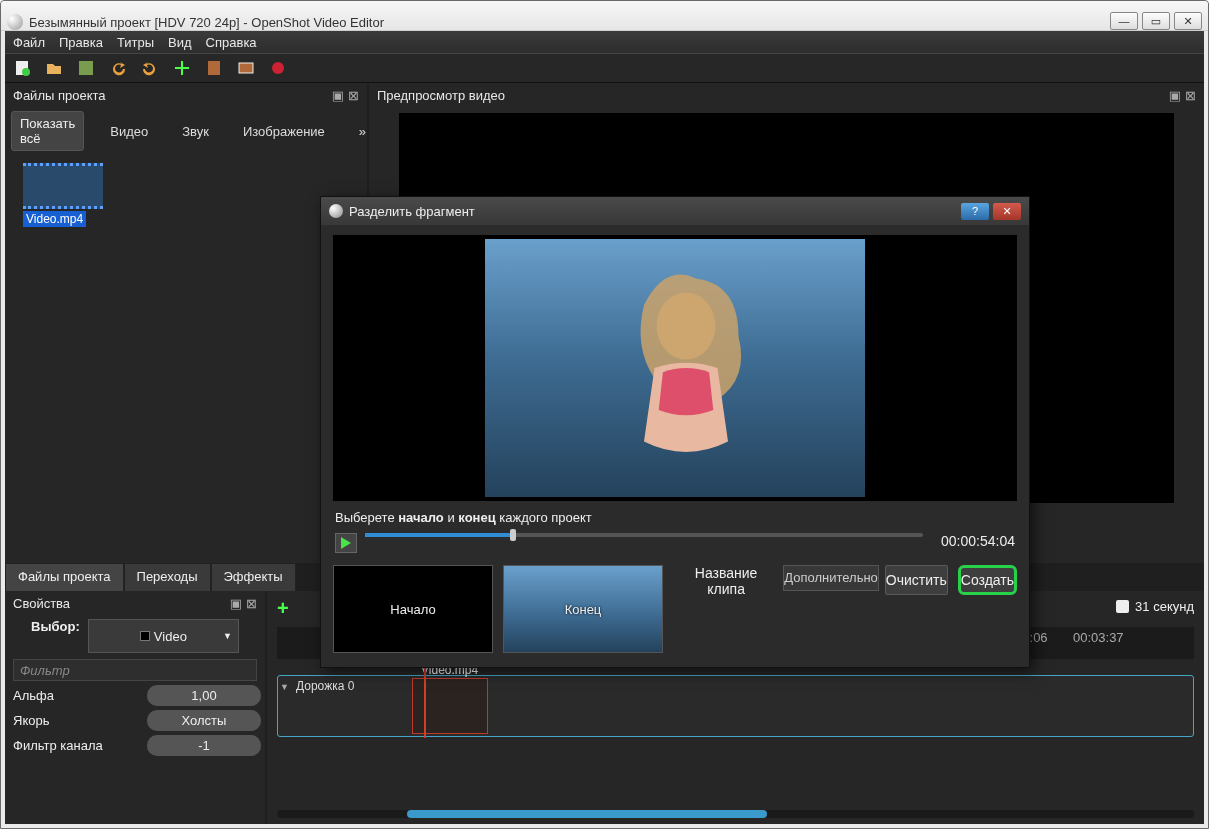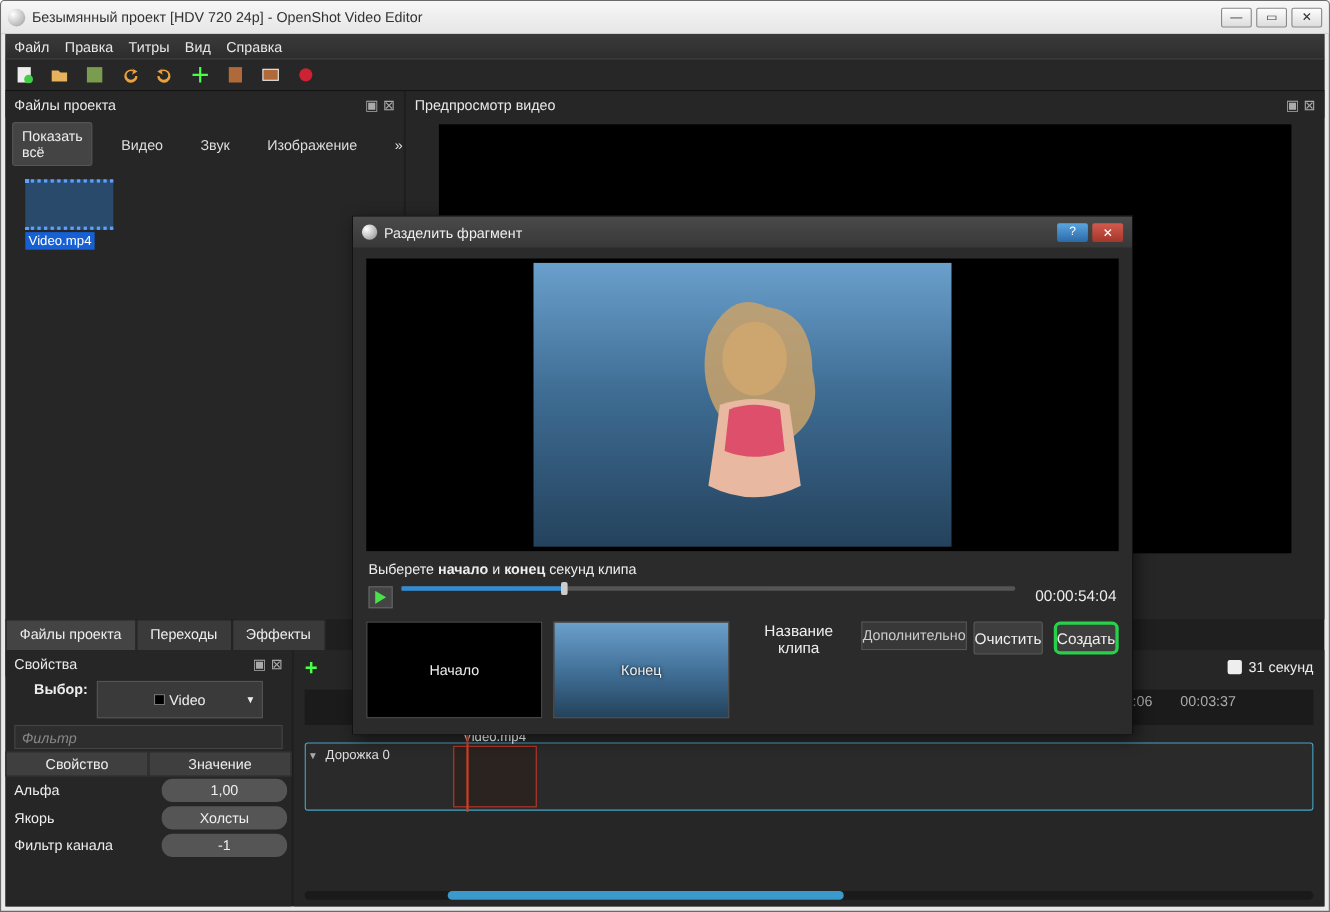--- a/index.html
+++ b/index.html
@@ -1,18 +1,18 @@
 <!DOCTYPE html>
 <html><head>
 <meta charset="utf-8">
 <style>
 *{box-sizing:border-box;margin:0;padding:0;font-family:"Segoe UI",Tahoma,sans-serif;font-size:13px;user-select:none}
 body{background:#fff;width:1209px;height:829px;overflow:hidden;position:relative}
 .main-window{position:absolute;top:0;left:0;width:1209px;height:829px;background:#eaeaea;border:1px solid #6a6a6a;border-radius:4px 4px 0 0}
-.titlebar{height:30px;background:linear-gradient(#f7f7f7,#e6e6e6);display:flex;align-items:center;padding:0 6px;border-bottom:1px solid #cfcfcf;border-radius:4px 4px 0 0}
+.titlebar{height:30px;background:linear-gradient(#f7f7f7,#e6e6e6);display:flex;align-items:flex-end;padding:0 6px;border-bottom:1px solid #cfcfcf;border-radius:4px 4px 0 0}
 .titlebar .logo{width:16px;height:16px;border-radius:50%;background:radial-gradient(circle at 30% 30%,#fff,#999);margin-right:6px}
 .titlebar .title{color:#333;font-size:13px}
 .win-ctl{margin-left:auto;display:flex;gap:4px}
 .win-btn{width:28px;height:18px;border:1px solid #888;border-radius:2px;background:linear-gradient(#fdfdfd,#ddd);display:flex;align-items:center;justify-content:center;font-size:11px;color:#333}
 .app-body{position:absolute;top:30px;left:4px;right:4px;bottom:4px;background:#1f1f1f}
 .menubar{height:22px;background:linear-gradient(#3a3a3a,#2d2d2d);display:flex;align-items:center;padding:0 8px;gap:14px;color:#e8e8e8;font-size:13px}
 .toolbar{height:30px;background:#272727;border-top:1px solid #444;border-bottom:1px solid #111;display:flex;align-items:center;padding:0 8px;gap:14px}
 .tbico{width:18px;height:18px;display:flex;align-items:center;justify-content:center}
 .pane{position:absolute;background:#262626}
 .pane-head{height:24px;background:#262626;color:#e8e8e8;padding:0 8px;display:flex;align-items:center;font-size:13px}
@@ -210,24 +210,20 @@
         </div>
       <div class="prop-row">
         <b style="color:#eee">Выбор:</b>
         <div class="combo">
             <span class="sq"></span>
             <span>Video</span>
             <span class="caret">▼</span>
           </div>
       </div>
       <div class="filter-inp">Фильтр</div>
-      <div class="ptable-head">
-        <div>Свойство</div>
-        <div>Значение</div>
-      </div>
       <div class="ptable-row">
           <div class="pname">Альфа</div>
           <div class="pval">
             <div class="pill">1,00</div>
           </div>
         </div>
       <div class="ptable-row">
           <div class="pname">Якорь</div>
           <div class="pval">
             <div class="pill">Холсты</div>
@@ -284,21 +280,21 @@
       <div class="photo">
         <svg class="figure" viewBox="0 0 200 200">
           <ellipse cx="100" cy="60" rx="28" ry="32" fill="#d8b28a"></ellipse>
           <path d="M60 40 Q80 0 110 15 Q150 20 150 70 Q160 110 130 130 Q90 140 70 110 Q50 80 60 40" fill="#caa26a" opacity=".85"></path>
           <path d="M70 100 Q100 90 130 100 L140 170 Q100 190 60 170 Z" fill="#e8b9a0"></path>
           <path d="M78 104 Q100 96 122 104 L126 140 Q100 150 74 140Z" fill="#d46" opacity=".9"></path>
         </svg>
       </div>
     </div>
     <div class="dlg-instr">
-      <span>Выберете </span><b>начало</b><span> и </span><b>конец</b><span> секунд клипа</span>
+      <span>Выберете </span><b>начало</b><span> и </span><b>конец</b><span> каждого проект</span>
     </div>
     <div class="dlg-slider-row">
       <div class="play-btn">
           <svg width="10" height="12">
             <path d="M0 0v12l10-6z"></path>
           </svg>
         </div>
       <div class="slider">
           <div class="fill"></div>
           <div class="knob"></div>

